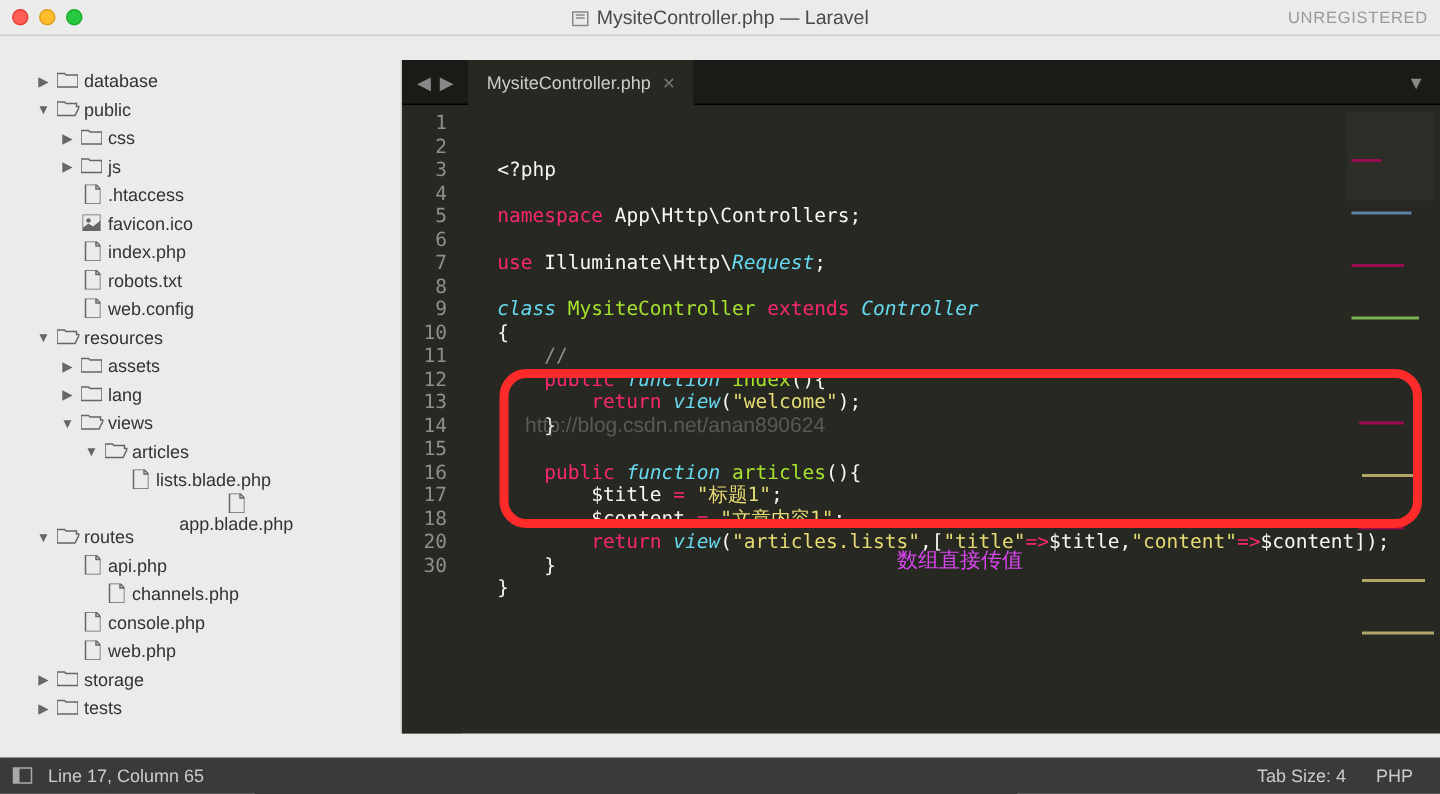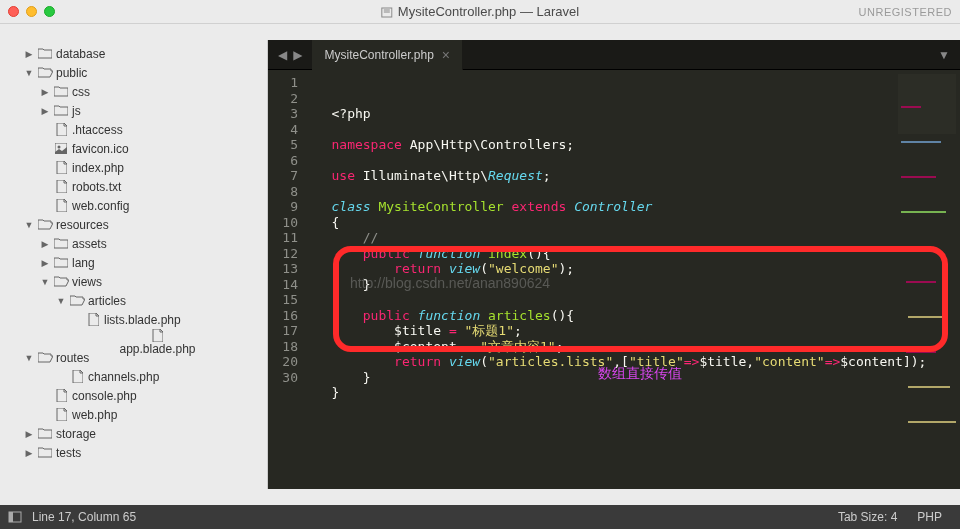--- a/index.html
+++ b/index.html
@@ -223,20 +223,30 @@
           </div>
           <div class="tree-row" style="padding-left: 24px;">
             <span class="tree-arrow">▼</span>
             <span class="tree-icon">
               <svg width="15" height="11" viewBox="0 0 15 11">
                 <path d="M0 1 L5 1 L6 2 L13 2 L13 4 L15 4 L12 10 L0 10 Z" fill="none" stroke="#666"></path>
               </svg>
             </span>
             <span class="tree-label">routes</span>
           </div>
+          <div class="tree-row" style="padding-left: 40px;">
+            <span class="tree-arrow"></span>
+            <span class="tree-icon">
+              <svg width="11" height="13" viewBox="0 0 11 13">
+                <path d="M1 0 L8 0 L11 3 L11 13 L1 13 Z" fill="none" stroke="#666"></path>
+                <path d="M8 0 L8 3 L11 3" fill="none" stroke="#666"></path>
+              </svg>
+            </span>
+            <span class="tree-label">api.php</span>
+          </div>
           <div class="tree-row" style="padding-left: 56px;">
             <span class="tree-arrow"></span>
             <span class="tree-icon">
               <svg width="11" height="13" viewBox="0 0 11 13">
                 <path d="M1 0 L8 0 L11 3 L11 13 L1 13 Z" fill="none" stroke="#666"></path>
                 <path d="M8 0 L8 3 L11 3" fill="none" stroke="#666"></path>
               </svg>
             </span>
             <span class="tree-label">channels.php</span>
           </div>

